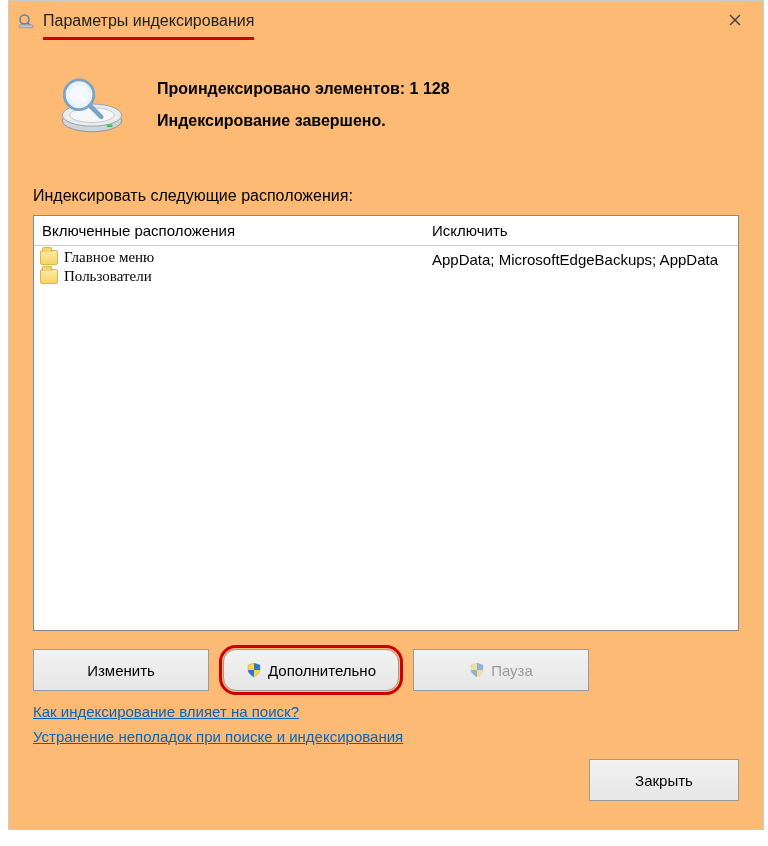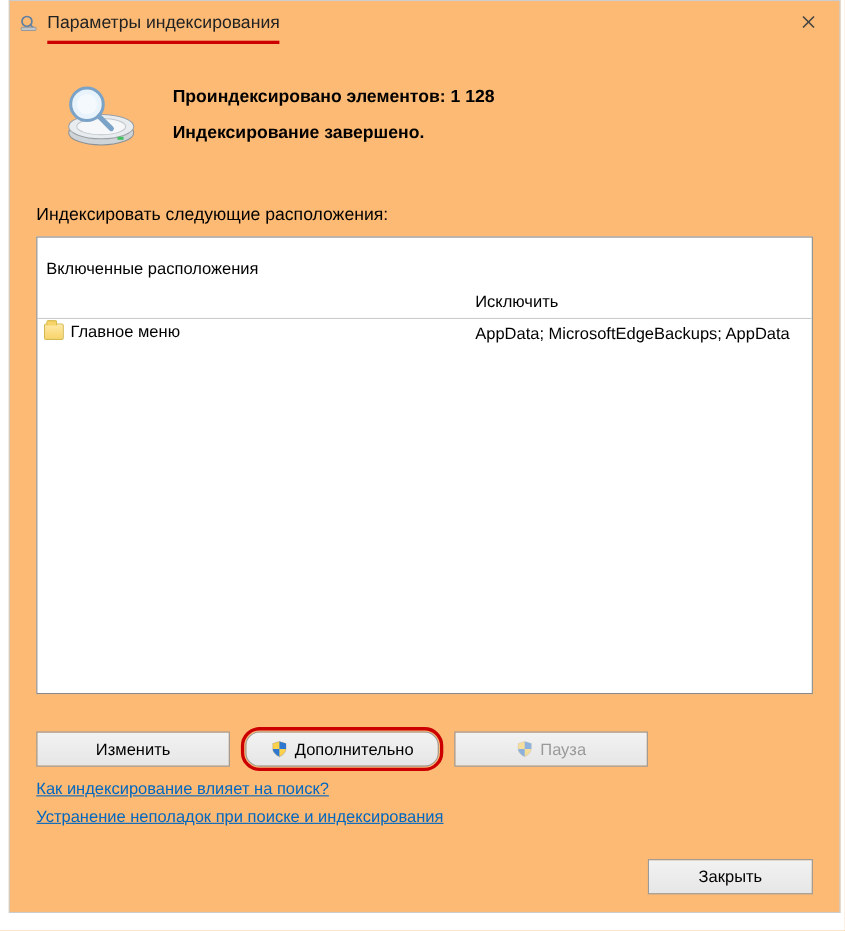--- a/index.html
+++ b/index.html
@@ -85,30 +85,31 @@
     flex-direction: column;
   }
   .locations-head {
     display: flex;
     border-bottom: 1px solid #ccc;
   }
   .col {
     padding: 6px 8px;
     font-size: 15px;
   }
-  .col-included { width: 390px; border-right: 1px solid transparent; margin-top: 14px; }
-  .col-excluded { flex: 1; margin-top: 44px; }
+  .col-included { width: 390px; border-right: 1px solid transparent; }
+  .col-excluded { flex: 1; }
   .locations-body {
     display: flex;
     flex: 1;
     overflow: hidden;
   }
   .body-included {
     width: 390px;
     padding: 2px 2px;
+    font-family: Liberation Serif, serif;
   }
   .body-excluded {
     flex: 1;
     padding: 2px 8px;
     font-size: 15px;
   }
   .loc-item {
     display: flex;
     align-items: center;
     gap: 6px;
@@ -134,32 +135,31 @@
     border-radius:2px 2px 0 0;
   }
   .excl-row { padding: 1px 0; }
 
   .buttons-row {
     display: flex;
     gap: 14px;
     margin-top: 18px;
   }
   .btn {
-    height: 32px;
+    height: 42px;
     min-width: 176px;
     border: 1px solid #9a9a9a;
     background: linear-gradient(180deg,#f2f2f2,#e6e6e6);
     font-size: 15px;
     display: flex;
     align-items: center;
     justify-content: center;
     gap: 6px;
     padding: 0 10px;
     cursor: pointer;
-    margin-top: 16px;
   }
   .btn.disabled {
     color: #9a9a9a;
     cursor: default;
   }
   .btn .shield {
     width: 16px; height: 16px;
   }
   .highlight-red {
     outline: 3px solid #cc0000;
@@ -241,20 +241,24 @@
     <div class="locations-box">
       <div class="locations-head">
         <div class="col col-included">Включенные расположения</div>
         <div class="col col-excluded">Исключить</div>
       </div>
       <div class="locations-body">
         <div class="body-included">
           <div class="loc-item">
             <span class="folder-icon"></span>
             <span>Главное меню</span>
+          </div>
+          <div class="loc-item">
+            <span class="folder-icon"></span>
+            <span>Пользователи</span>
           </div>
         </div>
         <div class="body-excluded">
           <div class="excl-row"></div>
           <div class="excl-row">AppData; MicrosoftEdgeBackups; AppData</div>
         </div>
       </div>
     </div>
 
     <div class="buttons-row">

